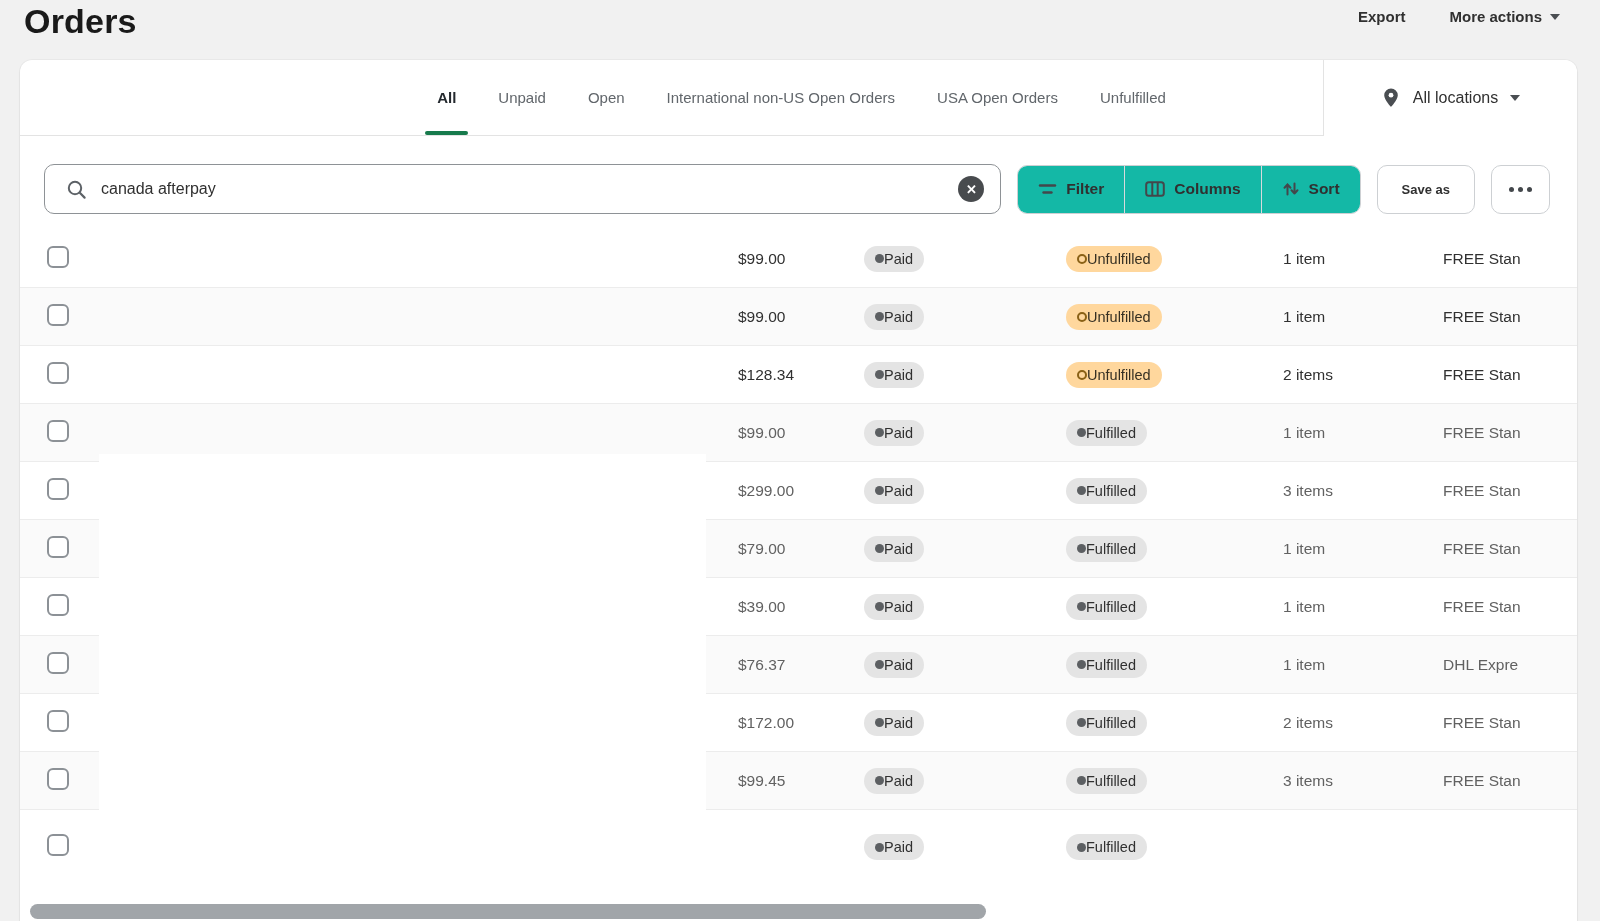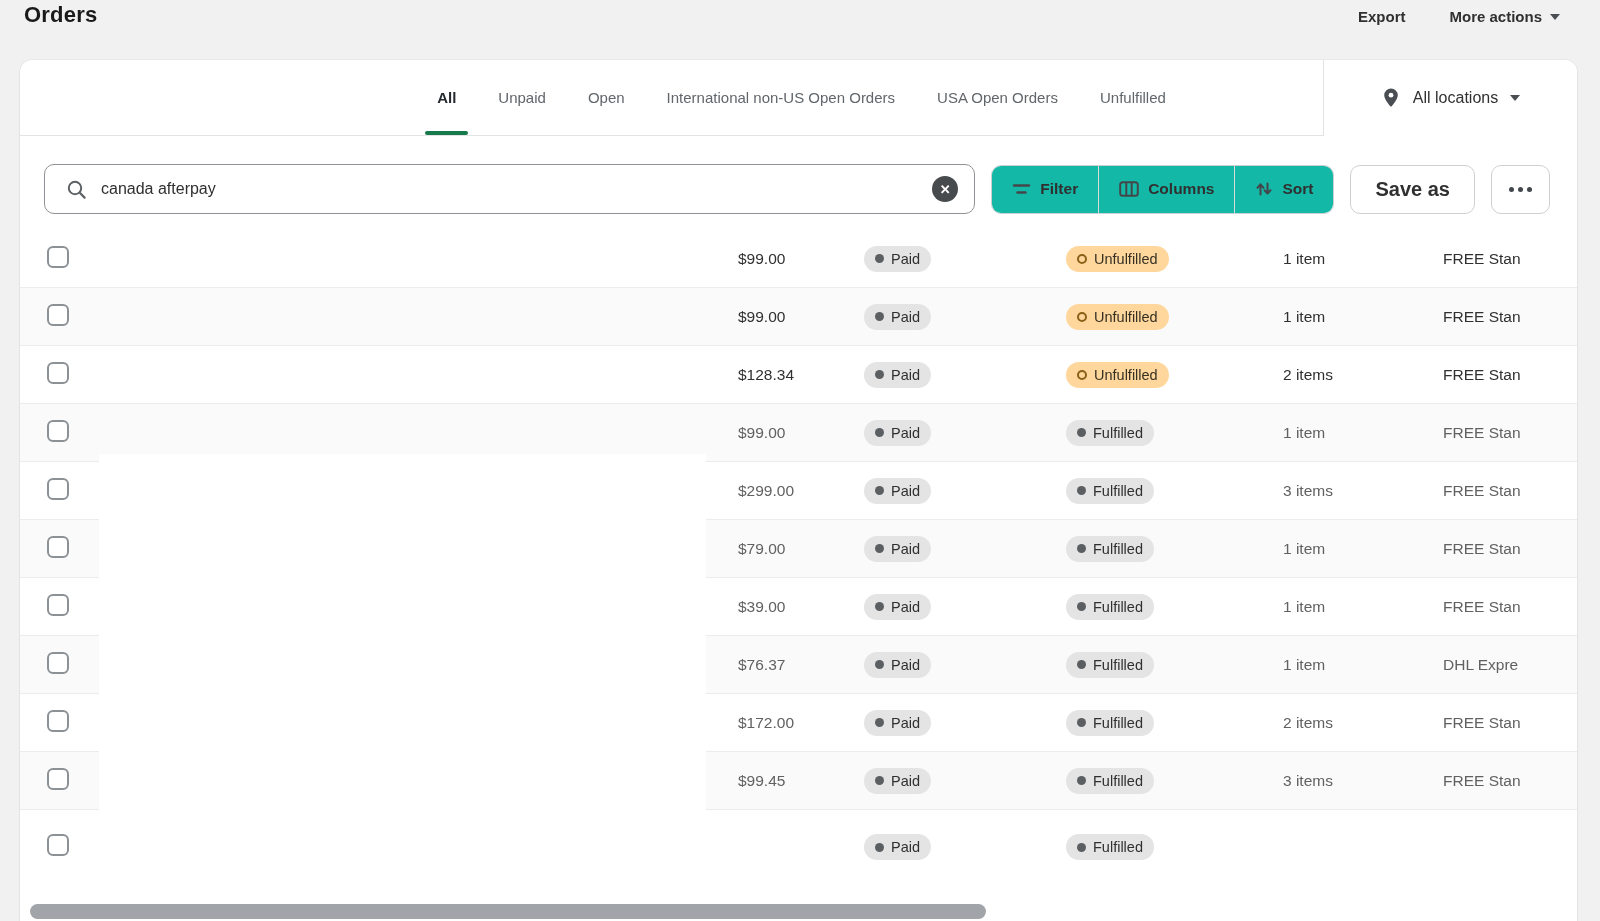--- a/index.html
+++ b/index.html
@@ -6,21 +6,21 @@
   html,body { width:1600px; height:921px; overflow:hidden; }
   body {
     font-family:"Liberation Sans","DejaVu Sans",sans-serif;
     background:var(--page-bg,#f1f1f1);
     color:var(--text,#303030);
     position:relative;
   }
   
   .page-header { position:absolute; left:0; top:0; right:0; height:50px;
     display:flex; align-items:flex-start; padding:2px 40px 0 24px; }
-  .page-title { font-size:22px; font-weight:700; color:#1a1a1a; letter-spacing:.2px; }
+  .page-title { font-size:34px; font-weight:700; color:#1a1a1a; letter-spacing:.2px; }
   .header-actions { margin-left:auto; display:flex; align-items:center; gap:44px; padding-top:6px; }
   .ghost-btn { border:none; background:transparent; font:inherit; font-size:15px; font-weight:600;
     color:#303030; display:flex; align-items:center; gap:8px; cursor:pointer; }
   .caret { width:0; height:0; border-left:5px solid transparent; border-right:5px solid transparent;
     border-top:6px solid #4a4e52; display:inline-block; }
   
   .card { position:absolute; left:20px; top:60px; width:1557px; height:861px;
     background:#fff; border-radius:12px 12px 0 0; overflow:hidden;
     box-shadow:0 1px 2px rgba(0,0,0,.08), 0 0 0 1px rgba(0,0,0,.03); }
   
@@ -42,35 +42,35 @@
   .search-box input { flex:1; border:none; outline:none; font:inherit; font-size:16px; color:#303030; background:transparent; }
   .clear-btn { width:26px; height:26px; border-radius:50%; background:#484b4e; border:none;
     color:#fff; font-size:13px; font-weight:700; line-height:1; display:flex;
     align-items:center; justify-content:center; cursor:pointer; }
   .btn-group { display:flex; height:49px; border:1px solid #cdd0d3; border-radius:10px;
     overflow:hidden; background:#fff; }
   .btn-group button { border:none; background:#14b8a6; font:inherit; font-size:15.5px; font-weight:600;
     color:#303030; display:flex; align-items:center; gap:9px; padding:0 20px; cursor:pointer; }
   .btn-group button + button { border-left:1px solid #d8dadc; }
   .btn { height:49px; border:1px solid #cdd0d3; border-radius:10px; background:#fff;
-    font:inherit; font-size:20px; font-weight:600; color:#303030; padding:0 24px; cursor:pointer; }
+    font:inherit; font-size:13px; font-weight:600; color:#303030; padding:0 24px; cursor:pointer; }
   .btn.dots { padding:0 17px; display:flex; align-items:center; gap:4px; }
   .dots i { width:5px; height:5px; border-radius:50%; background:#43474b; display:inline-block; }
   
   .table { position:relative; }
   .trow { display:grid; grid-template-columns:79px 246px 249px 144px 126px 202px 217px 160px 1fr;
     align-items:center; height:58px; border-bottom:1px solid #ececec; font-size:15.5px; color:#303030; }
   .trow.alt { background:#fafafa; }
   .trow.dimmed .cell { color:#616161; }
   .thead { height:54px; border-bottom:1px solid #e0e0e0; font-size:15px; font-weight:700; color:#2b2b2b; }
   .cell { overflow:hidden; white-space:nowrap; }
   .c-cb { padding-left:27px; }
   .checkbox { width:22px; height:22px; border:2px solid #8c9196; border-radius:6px;
     display:inline-block; background:#fff; }
-  .pill { display:inline-flex; align-items:center; gap:7px; height:26px; padding:8px 11px;
+  .pill { display:inline-flex; align-items:center; height:26px; padding:8px 11px;
     border-radius:13px; background:var(--badge-default-bg,#e4e4e4); font-size:14.5px; color:#303030; }
   .pill .dot { width:9px; height:9px; border-radius:50%; background:#5c5f62; flex:none; }
   .pill.attention { background:var(--badge-attention-bg,#ffd79d); color:#363023; }
   .pill.attention .dot { background:transparent; border:2.5px solid var(--badge-attention-ring,#8a6116);
     width:10px; height:10px; }
   .redact-overlay { position:absolute; left:79px; top:224px; width:607px; height:580px;
     background:#fff; z-index:6; pointer-events:none; }
   .trow.partial { align-items:flex-start; border-bottom:none; height:58px; }
   .trow.partial .cell { padding-top:24px; }
   

